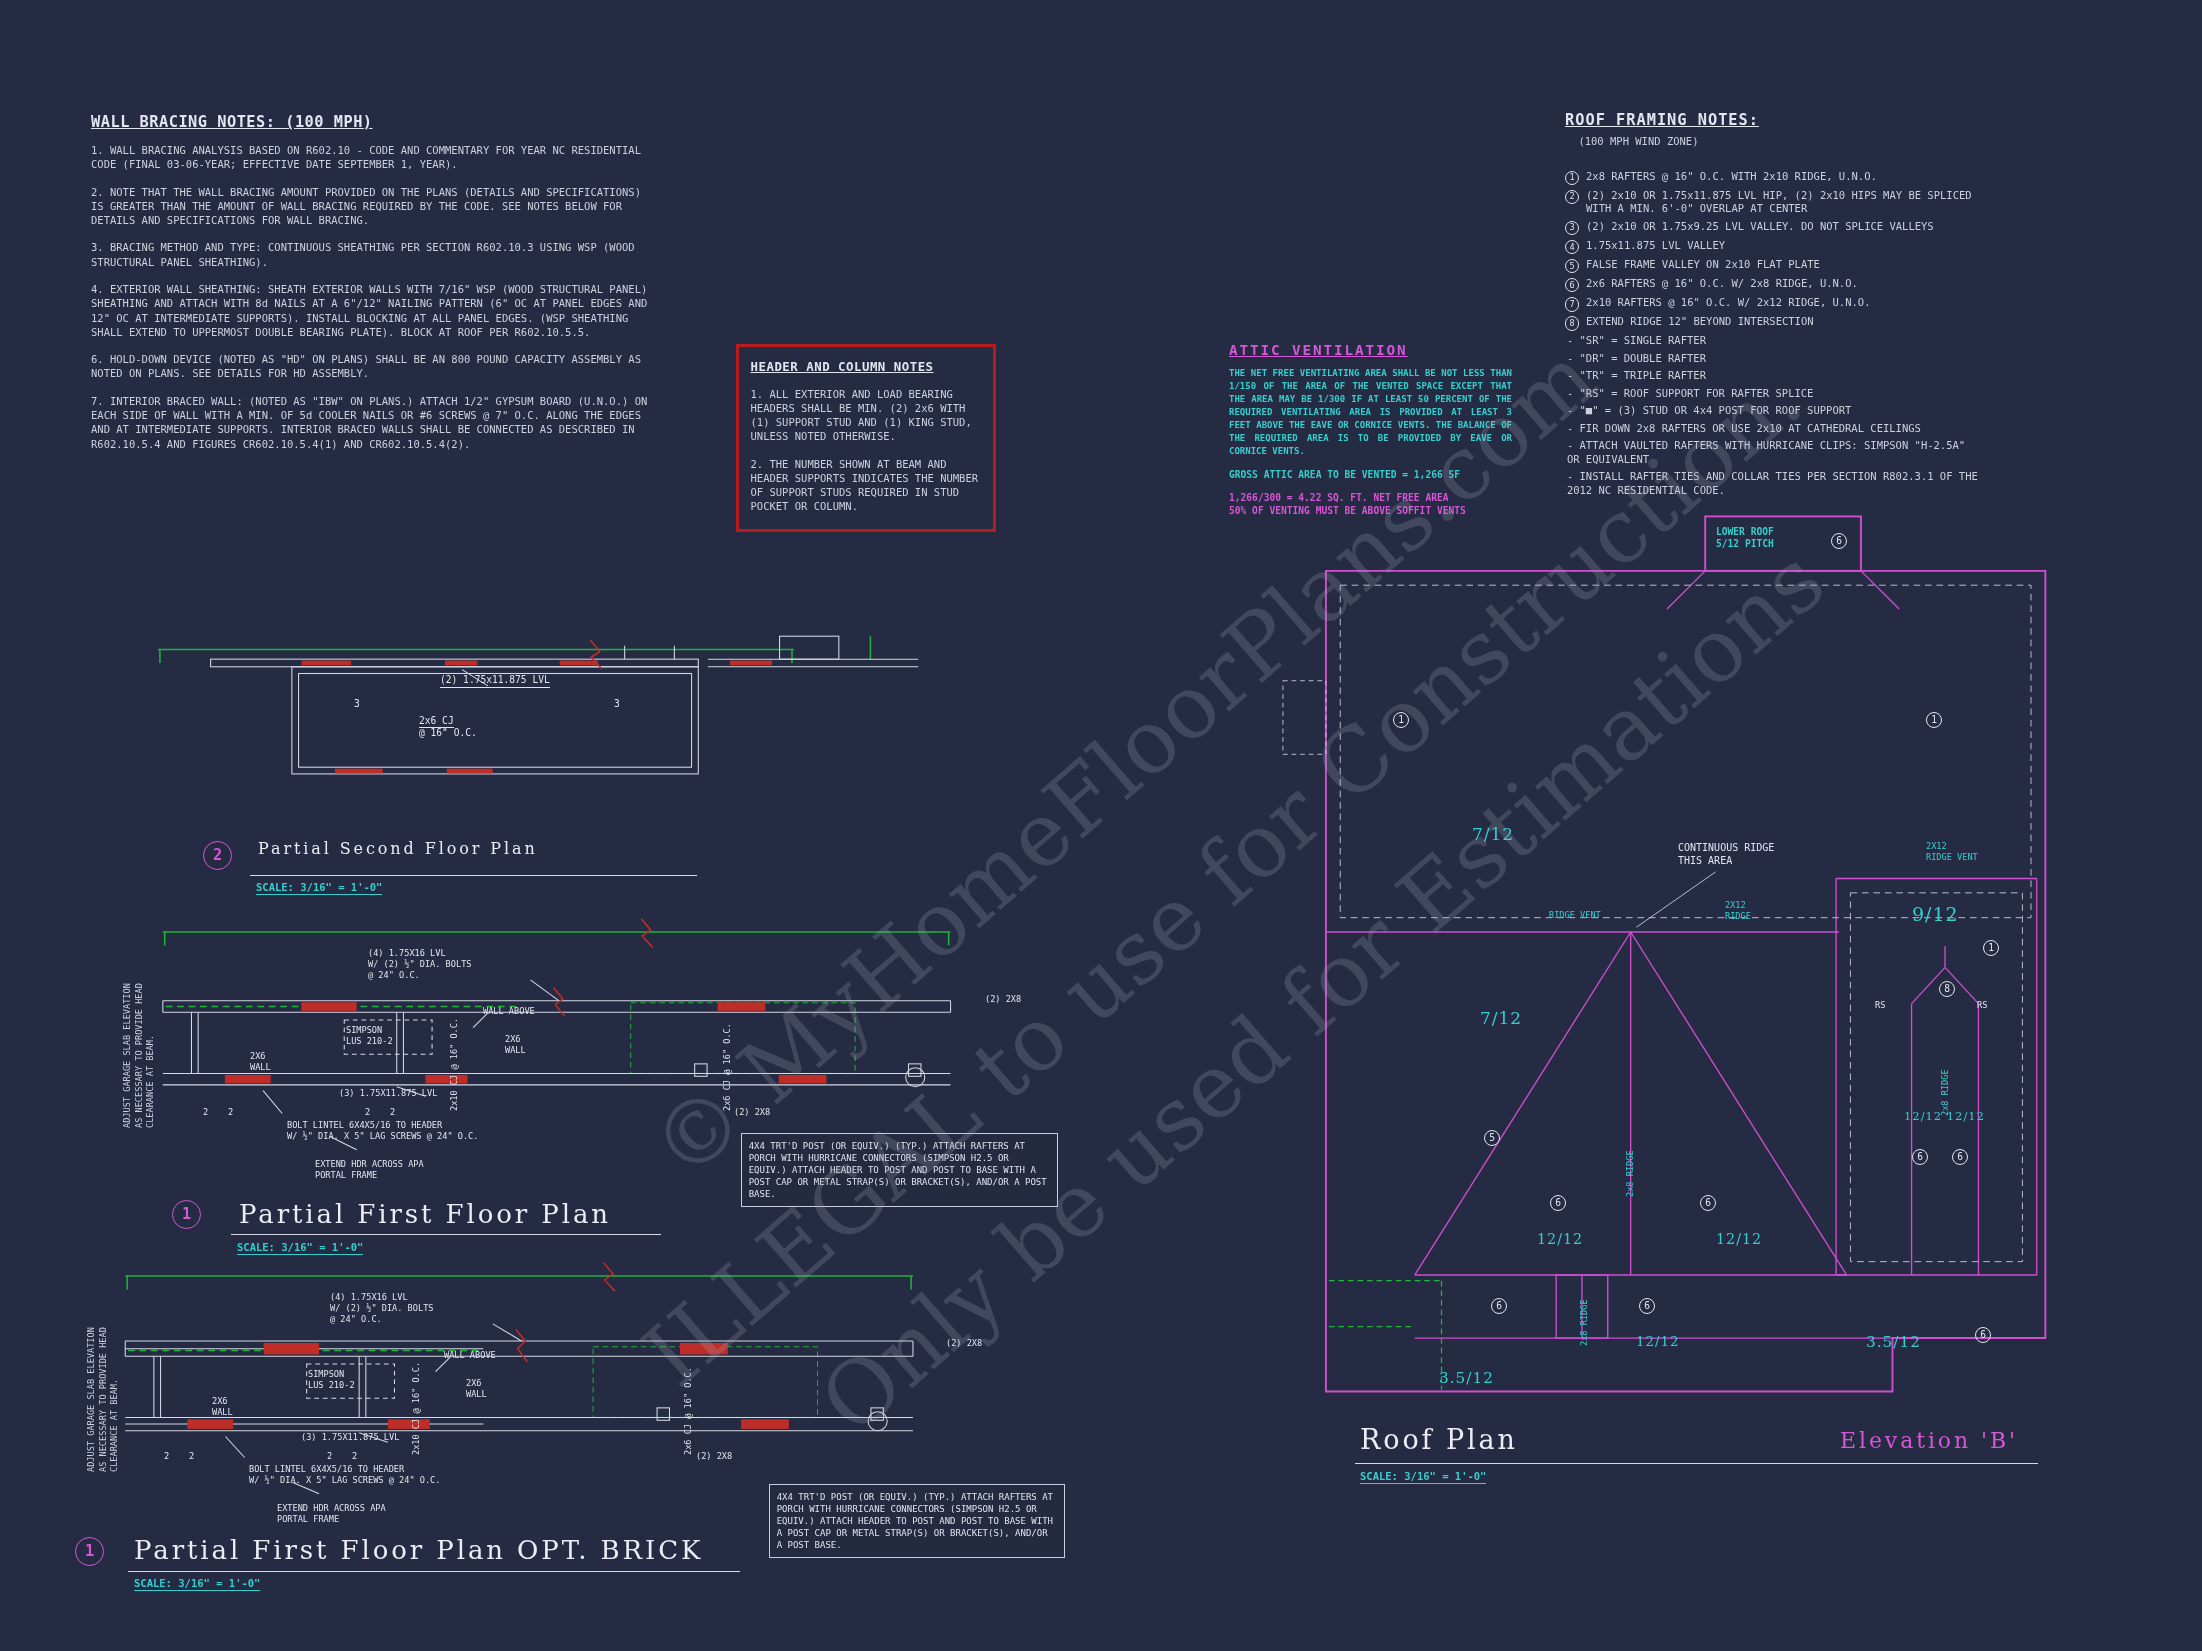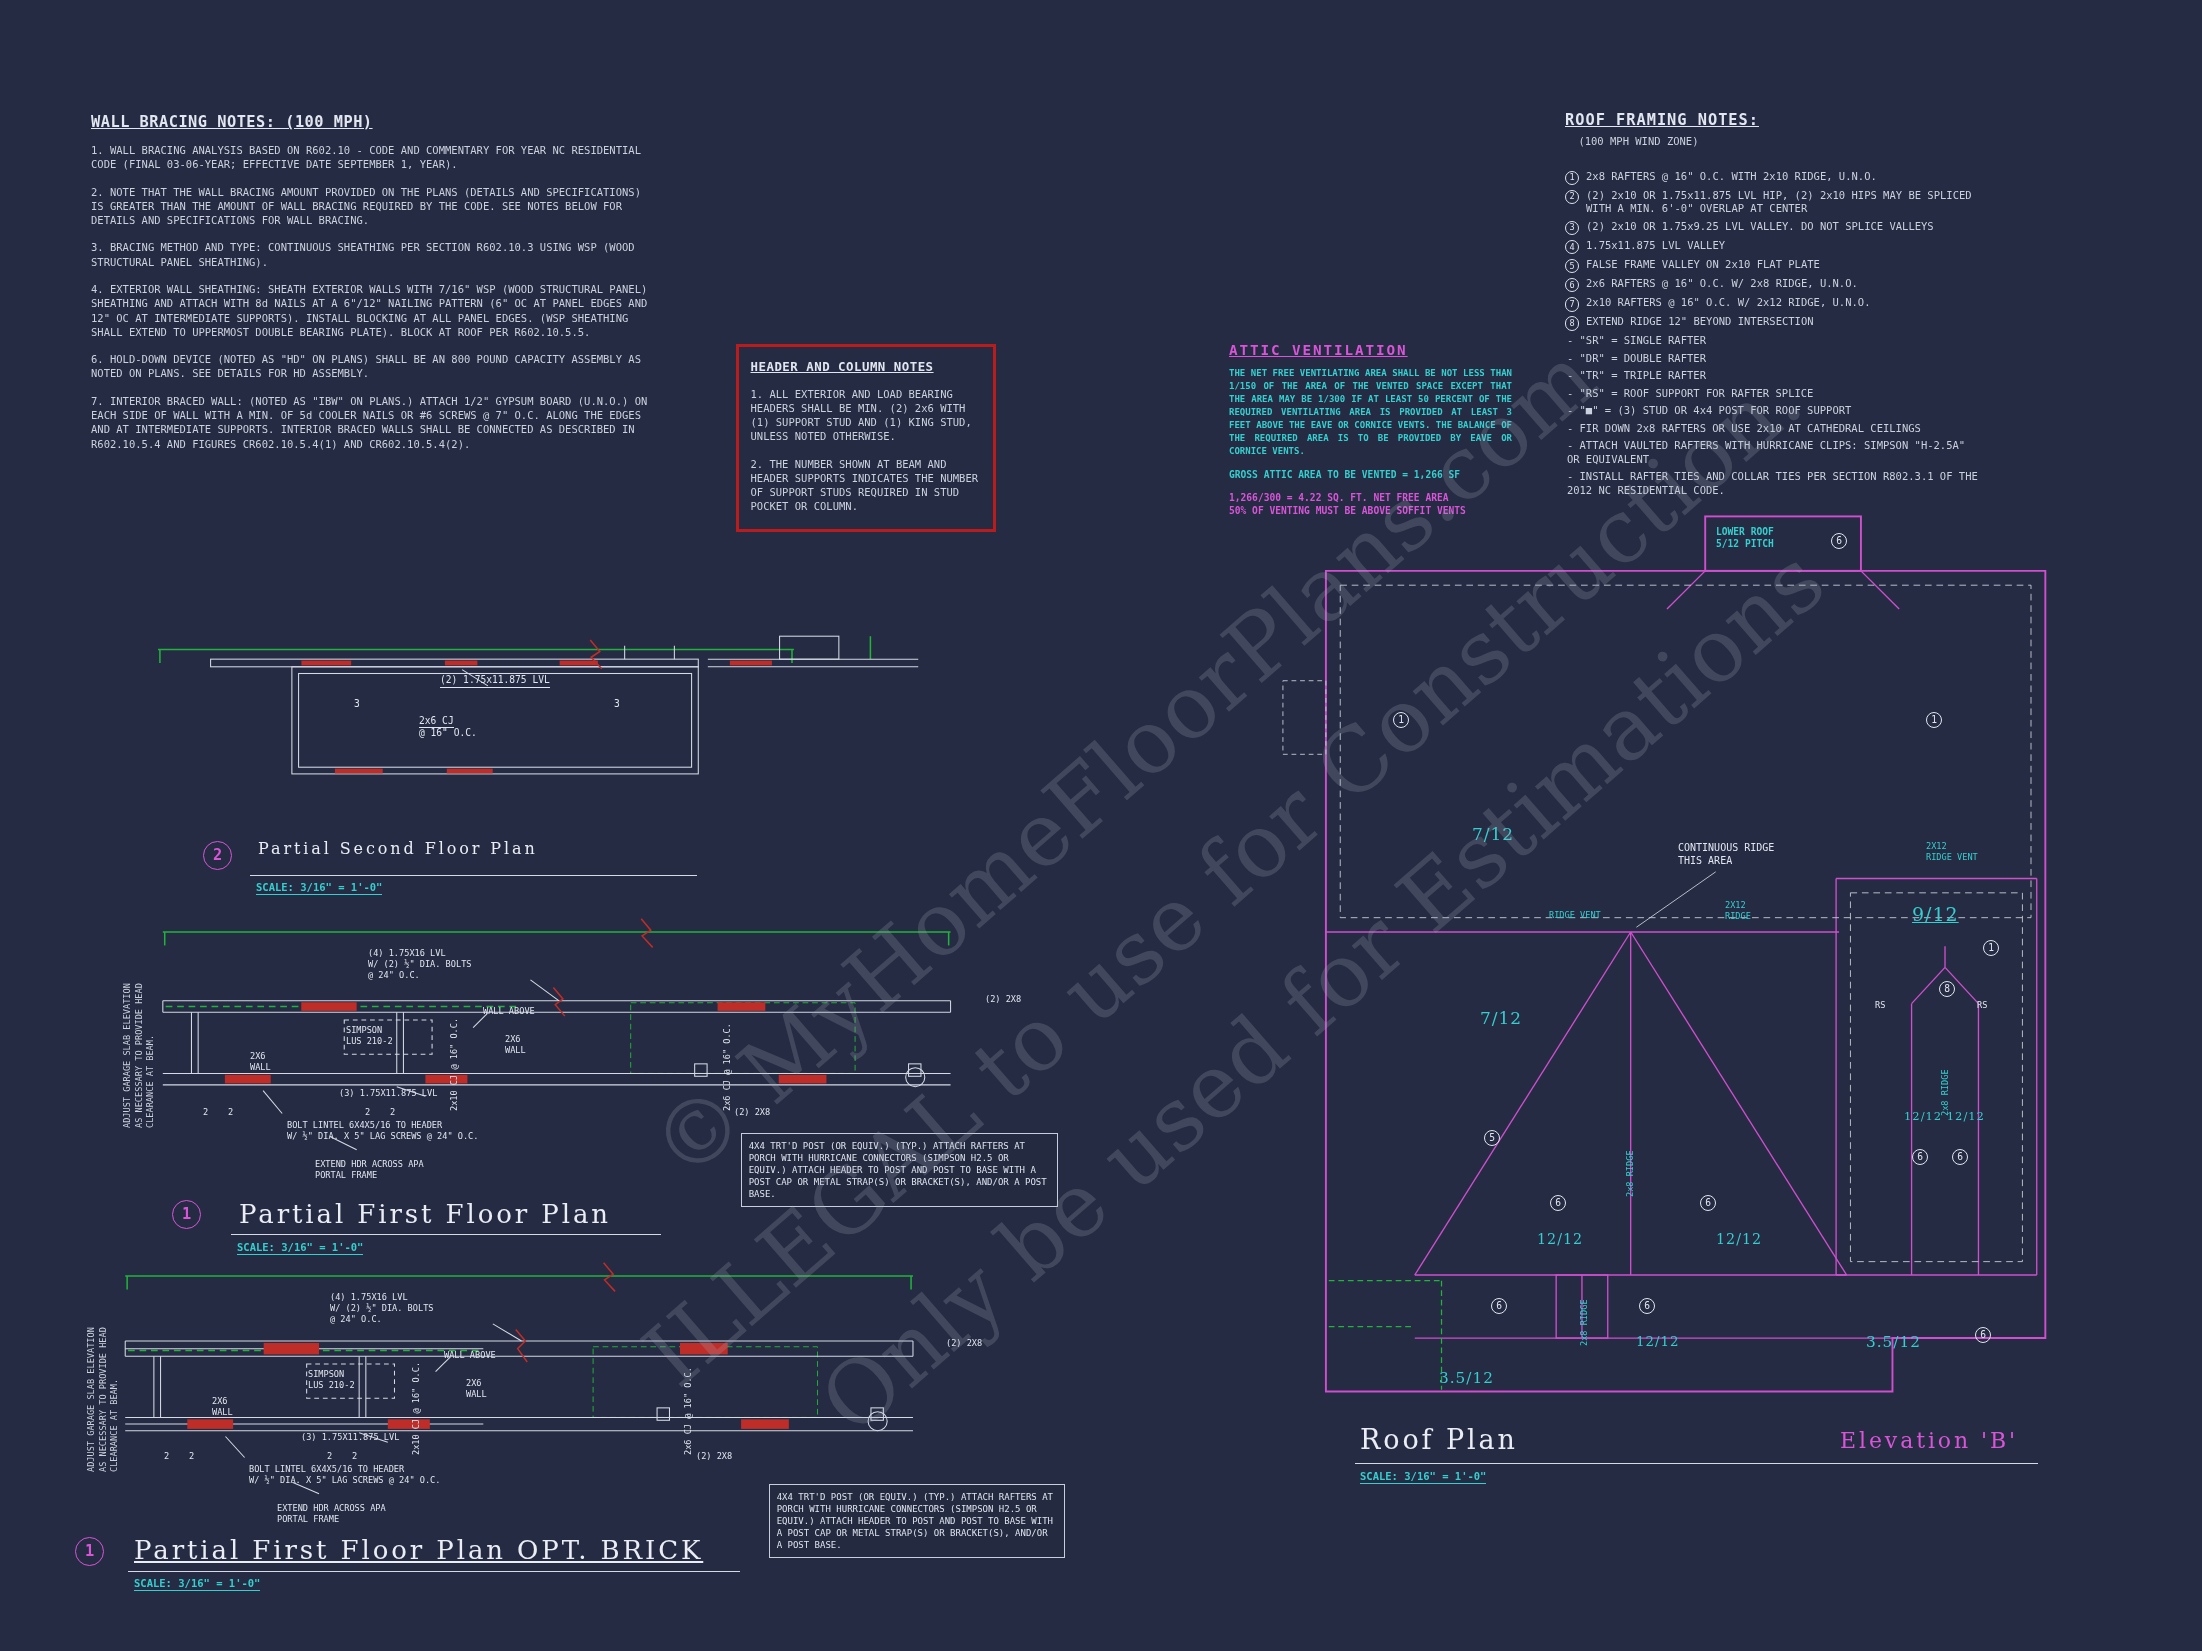--- a/index.html
+++ b/index.html
@@ -327,21 +327,21 @@
     <span>W/ ½" DIA. X 5" LAG SCREWS @ 24" O.C.</span>
   </div>
   <div class="lbl ctr lbl-s" style="left:277px;top:1503px;width:163px;">
     <span>EXTEND HDR ACROSS APA</span><br>
     <span>PORTAL FRAME</span>
   </div>
   <div class="garage-note" style="left:86px;top:1472px;">ADJUST GARAGE SLAB ELEVATION AS NECESSARY TO PROVIDE HEAD CLEARANCE AT BEAM.</div>
   <div class="post-box" style="left:769px;top:1484px;width:296px;">4X4 TRT'D POST (OR EQUIV.) (TYP.) ATTACH RAFTERS AT PORCH WITH HURRICANE CONNECTORS (SIMPSON H2.5 OR EQUIV.) ATTACH HEADER TO POST AND POST TO BASE WITH A POST CAP OR METAL STRAP(S) OR BRACKET(S), AND/OR A POST BASE.</div>
 
   <div class="num-circle" style="left:75px;top:1537px;">1</div>
-  <div class="plan-title" style="left:134px;top:1535px;font-size:26px;text-decoration:underline;">Partial First Floor Plan OPT. BRICK</div>
+  <div class="plan-title" style="left:134px;top:1535px;font-size:26px;">Partial First Floor Plan OPT. BRICK</div>
   <div class="title-line" style="left:128px;top:1571px;width:612px;"></div>
   <div class="scale-lbl" style="left:134px;top:1577px;">SCALE: 3/16" = 1'-0"</div>
 
   <svg style="left:1281px;top:497px;" width="793" height="956" viewBox="0 0 830 1000">
     <g stroke="#cf4fcf" stroke-width="2" fill="none">
       <path d="M47,77 H800 V880 H640 V936 H47 Z"></path>
       <rect x="444" y="20" width="163" height="57"></rect>
     </g>
     <g stroke="#cf4fcf" stroke-width="1.4" fill="none">
       <line x1="47" y1="455" x2="584" y2="455"></line>
@@ -389,21 +389,21 @@
   <div class="lbl ctr lbl-s" style="left:1725px;top:900px;width:48px;color:#35cfcf;">
     <span>2X12</span><br>
     <span>RIDGE</span>
   </div>
   <div class="lbl ctr lbl-s" style="left:1926px;top:841px;width:76px;color:#35cfcf;">
     <span>2X12</span><br>
     <span>RIDGE VENT</span>
   </div>
   <div class="pitch" style="left:1472px;top:824px;font-size:17px;">7/12</div>
   <div class="pitch" style="left:1480px;top:1008px;font-size:17px;">7/12</div>
-  <div class="pitch" style="left:1912px;top:903px;font-size:19px;text-decoration:underline;">9/12</div>
+  <div class="pitch" style="left:1912px;top:903px;font-size:19px;">9/12</div>
   <div class="pitch" style="left:1537px;top:1231px;font-size:14.3px;">12/12</div>
   <div class="pitch" style="left:1716px;top:1231px;font-size:14.3px;">12/12</div>
   <div class="pitch" style="left:1636px;top:1334px;font-size:13.4px;">12/12</div>
   <div class="pitch" style="left:1904px;top:1109px;font-size:11.5px;">12/12 12/12</div>
   <div class="pitch" style="left:1439px;top:1369px;font-size:15.3px;">3.5/12</div>
   <div class="pitch" style="left:1866px;top:1333px;font-size:15.3px;">3.5/12</div>
   <div class="lbl lbl-s" style="left:1875px;top:1000px;">RS</div>
   <div class="lbl lbl-s" style="left:1977px;top:1000px;">RS</div>
   <div class="lbl lbl-s rot90" style="left:1625px;top:1197px;color:#35cfcf;">2x8 RIDGE</div>
   <div class="lbl lbl-s rot90" style="left:1940px;top:1116px;color:#35cfcf;">2x8 RIDGE</div>

